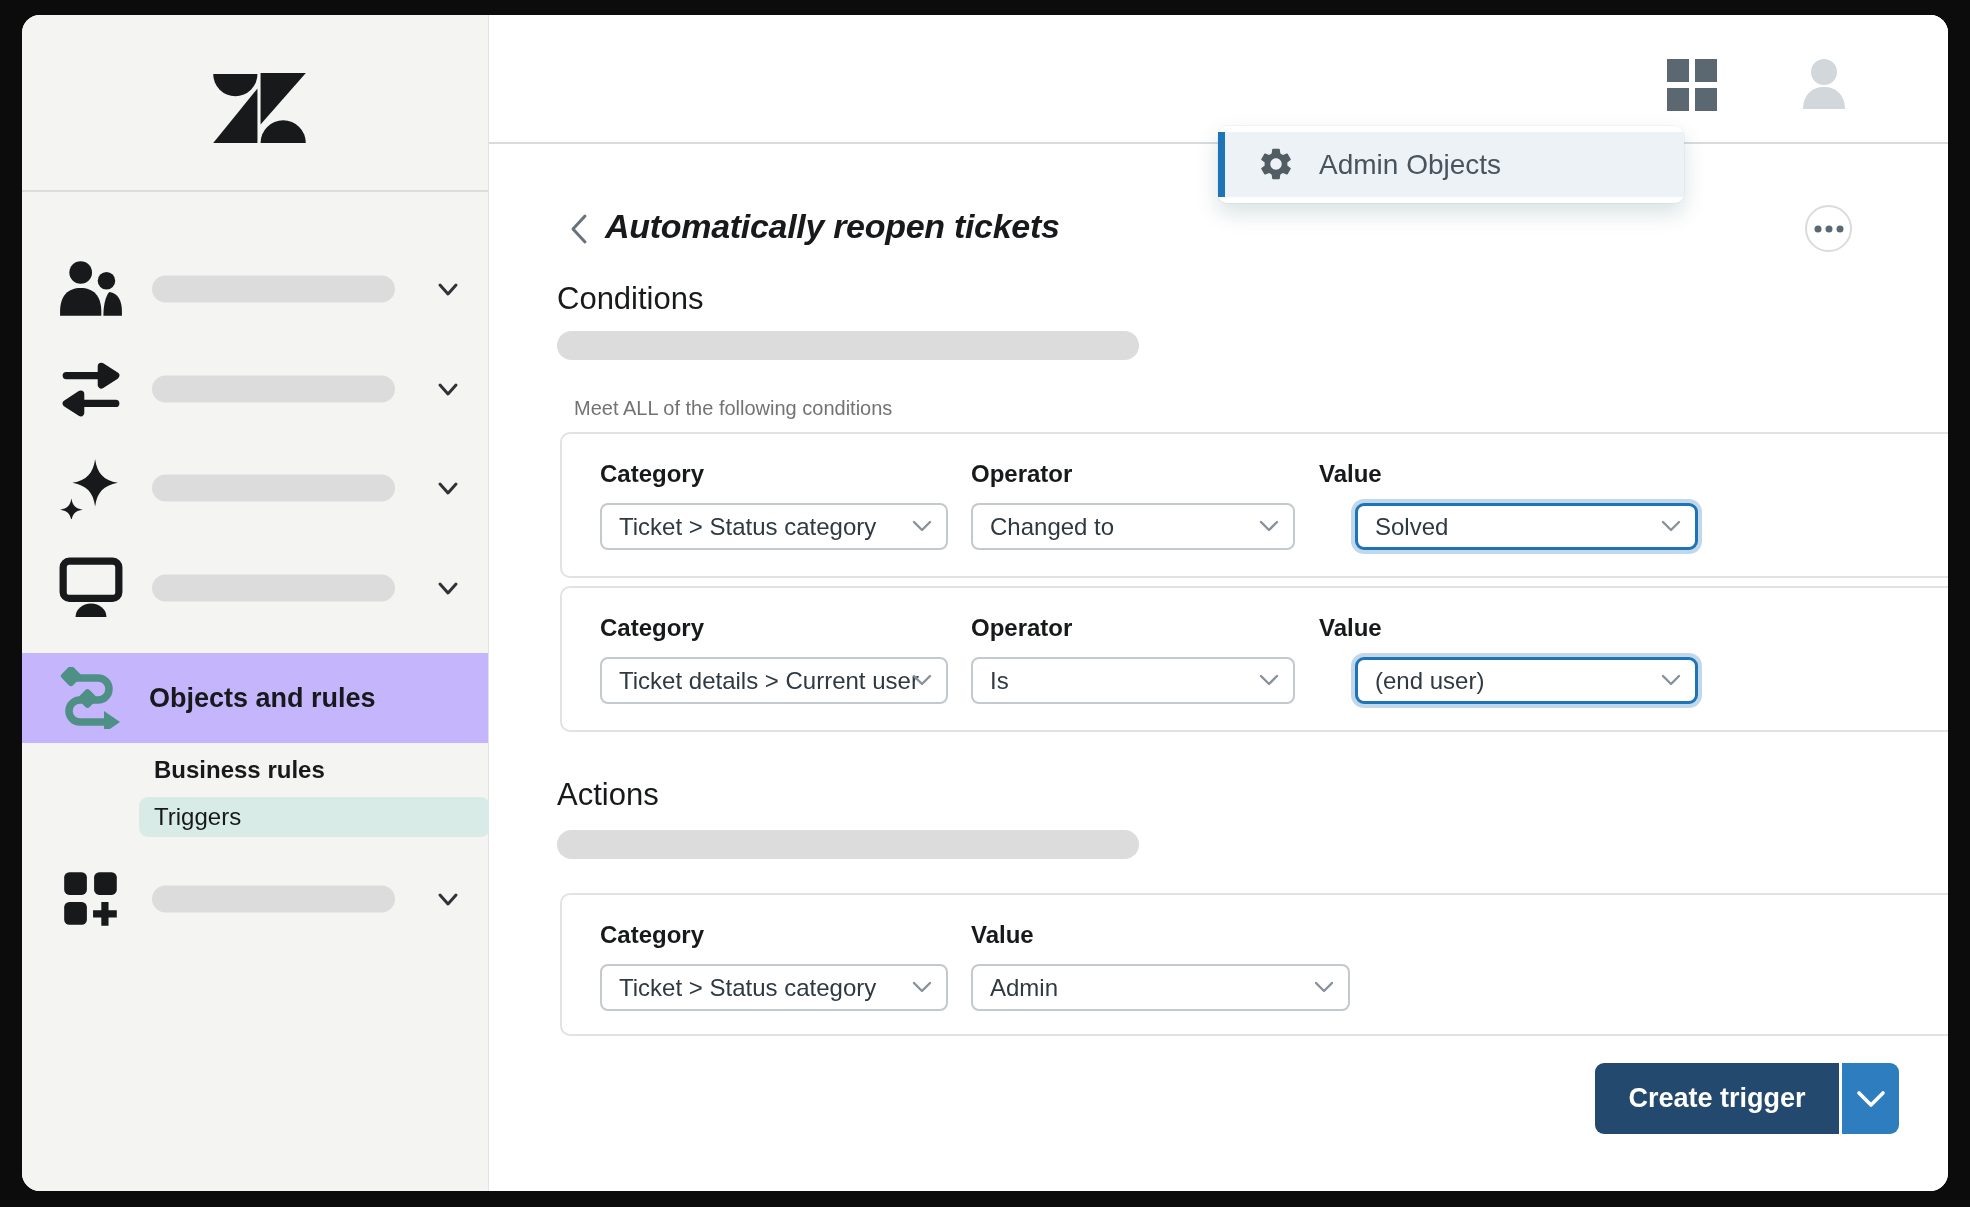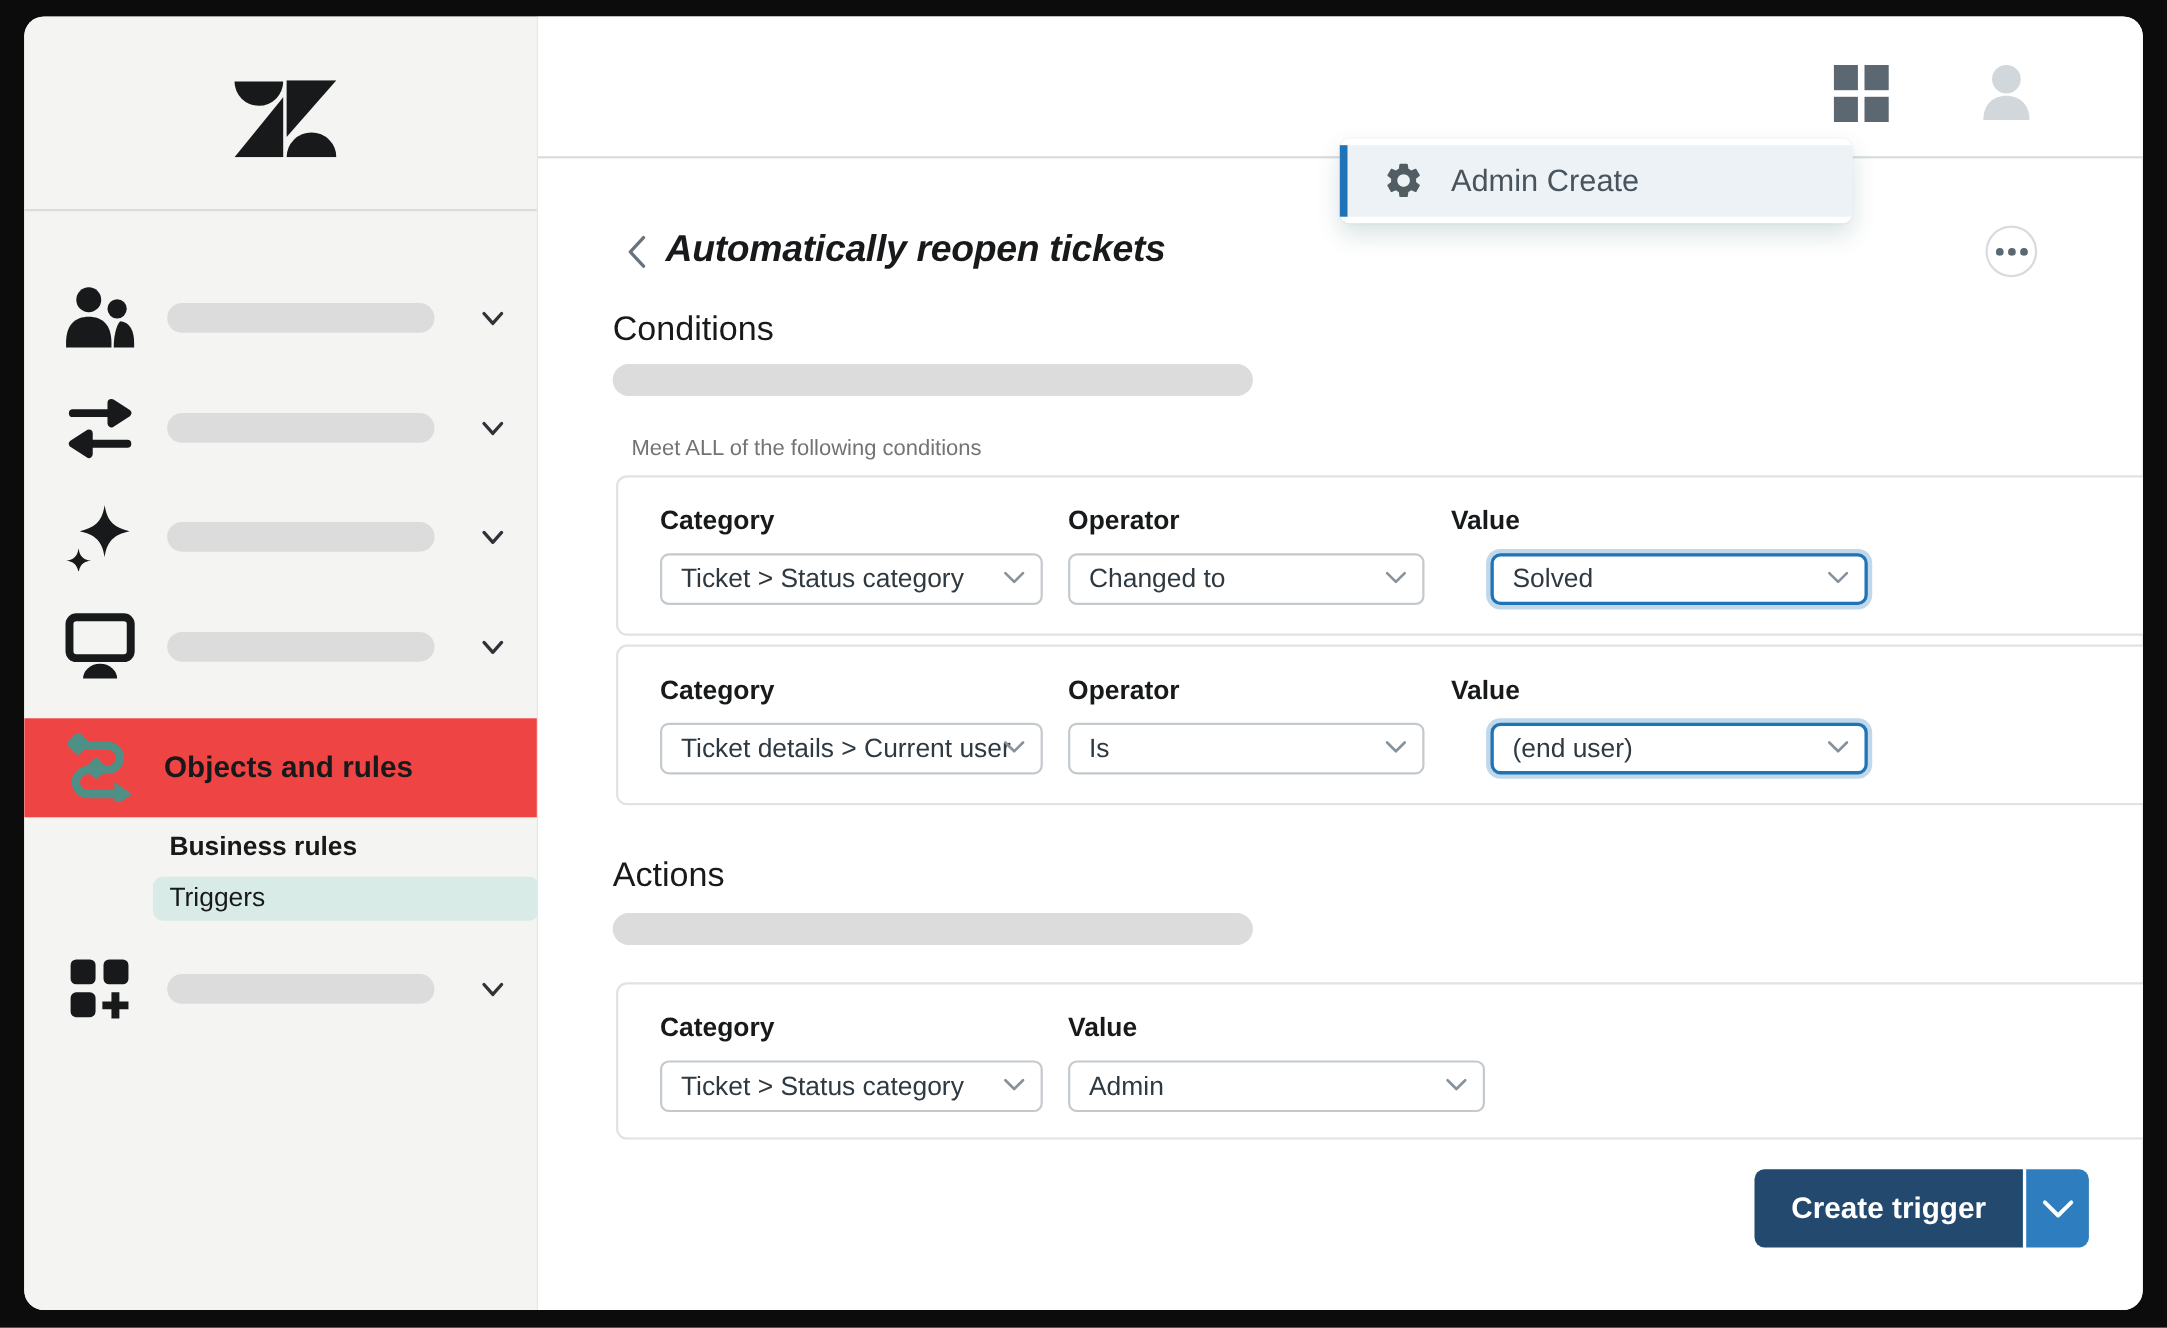--- a/index.html
+++ b/index.html
@@ -16,21 +16,21 @@
   }
   .logo-wrap { position:absolute; left:190px; top:58px; width:94px; height:70px; }
   .sb-divider { position:absolute; left:0; top:175px; width:100%; height:2px; background:#dcdcda; }
   .nav-row { position:absolute; left:0; width:100%; height:64px; }
   .nav-row .nav-icon { position:absolute; left:36px; top:50%; transform:translateY(-50%); width:66px; height:62px; }
   .skeleton { position:absolute; left:130px; top:50%; transform:translateY(-50%); width:243px; height:27px; border-radius:14px; background:#dcdcdc; }
   .chev { position:absolute; left:412px; top:50%; transform:translateY(-50%); width:28px; height:28px; }
   #row-people { top:242px; } #row-transfer { top:342px; } #row-sparkles { top:441px; }
   #row-monitor { top:541px; } #row-apps { top:852px; }
   #row-objects {
-    position:absolute; left:0; top:638px; width:100%; height:90px; background:#ef4444;
+    position:absolute; left:0; top:638px; width:100%; height:90px; background:#c4b5fd;
   }
   #row-objects .nav-icon { position:absolute; left:36px; top:14px; width:68px; height:62px; }
   #row-objects .nav-label { position:absolute; left:127px; top:50%; transform:translateY(-50%); font-size:27px; font-weight:700; color:#17191a; }
   #sub-business { position:absolute; left:132px; top:737px; width:320px; height:36px; font-size:24px; font-weight:700; color:#17191a; line-height:36px; }
   #sub-triggers {
     position:absolute; left:117px; top:782px; width:351px; height:40px;
     background:#d9ebe7; border-radius:9px;
   }
   #sub-triggers span { position:absolute; left:15px; top:50%; transform:translateY(-50%); font-size:24px; font-weight:500; color:#17191a; }
   
@@ -241,21 +241,21 @@
       </span>
     </div>
 
     <div id="admin-panel">
       <div id="admin-row">
         <span class="gear">
           <svg viewBox="0 0 24 24" width="38" height="38">
               <path fill="#525c63" d="M19.14,12.94c0.04-0.3,0.06-0.61,0.06-0.94c0-0.32-0.02-0.64-0.07-0.94l2.03-1.58c0.18-0.14,0.23-0.41,0.12-0.61l-1.92-3.32c-0.12-0.22-0.37-0.29-0.59-0.22l-2.39,0.96c-0.5-0.38-1.03-0.7-1.62-0.94L14.4,2.81c-0.04-0.24-0.24-0.41-0.48-0.41h-3.84c-0.24,0-0.43,0.17-0.47,0.41L9.25,5.35C8.66,5.59,8.12,5.92,7.63,6.29L5.24,5.33c-0.22-0.08-0.47,0-0.59,0.22L2.74,8.87C2.62,9.08,2.66,9.34,2.86,9.48l2.03,1.58C4.84,11.36,4.8,11.69,4.8,12s0.02,0.64,0.07,0.94l-2.03,1.58c-0.18,0.14-0.23,0.41-0.12,0.61l1.92,3.32c0.12,0.22,0.37,0.29,0.59,0.22l2.39-0.96c0.5,0.38,1.03,0.7,1.62,0.94l0.36,2.54c0.05,0.24,0.24,0.41,0.48,0.41h3.84c0.24,0,0.44-0.17,0.47-0.41l0.36-2.54c0.59-0.24,1.13-0.56,1.62-0.94l2.39,0.96c0.22,0.08,0.47,0,0.59-0.22l1.92-3.32c0.12-0.22,0.07-0.47-0.12-0.61L19.14,12.94z M12,15.6c-1.98,0-3.6-1.62-3.6-3.6s1.62-3.6,3.6-3.6s3.6,1.62,3.6,3.6S13.98,15.6,12,15.6z"></path>
             </svg>
         </span>
-        <span class="admin-label">Admin Create</span>
+        <span class="admin-label">Admin Objects</span>
       </div>
     </div>
 
     <span id="back-btn">
       <svg viewBox="0 0 32 36" width="32" height="36">
           <polyline points="21,5 9,18 21,31" fill="none" stroke="#68737d" stroke-width="3" stroke-linecap="round" stroke-linejoin="round"></polyline>
         </svg>
     </span>
     <h1 id="page-title">Automatically reopen tickets</h1>
     <span id="overflow-btn">

